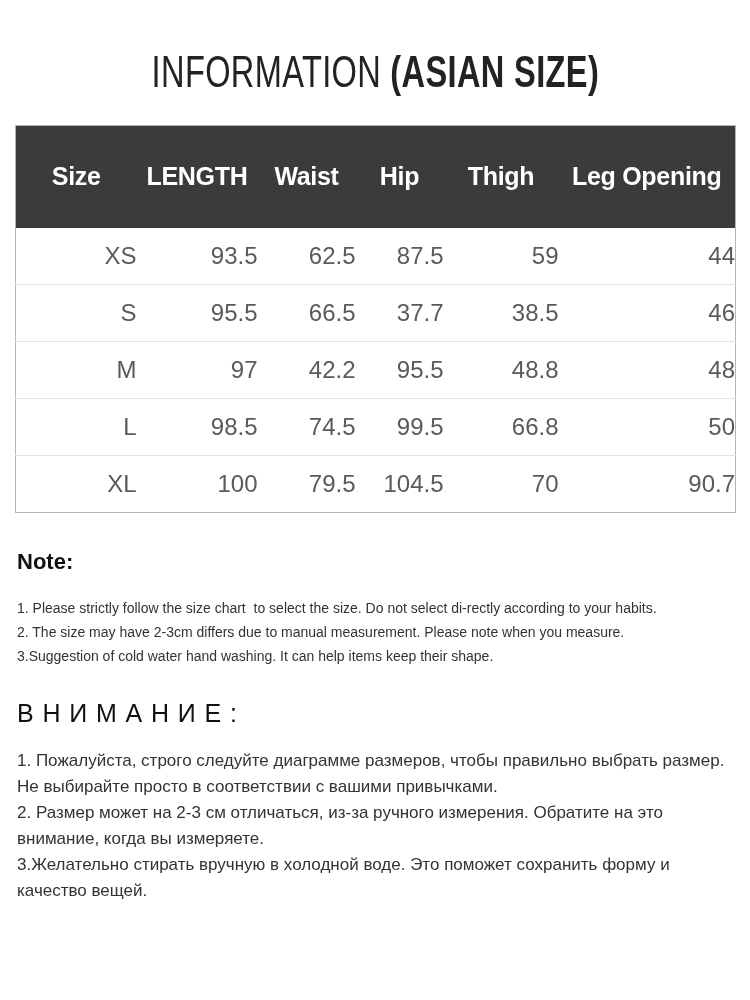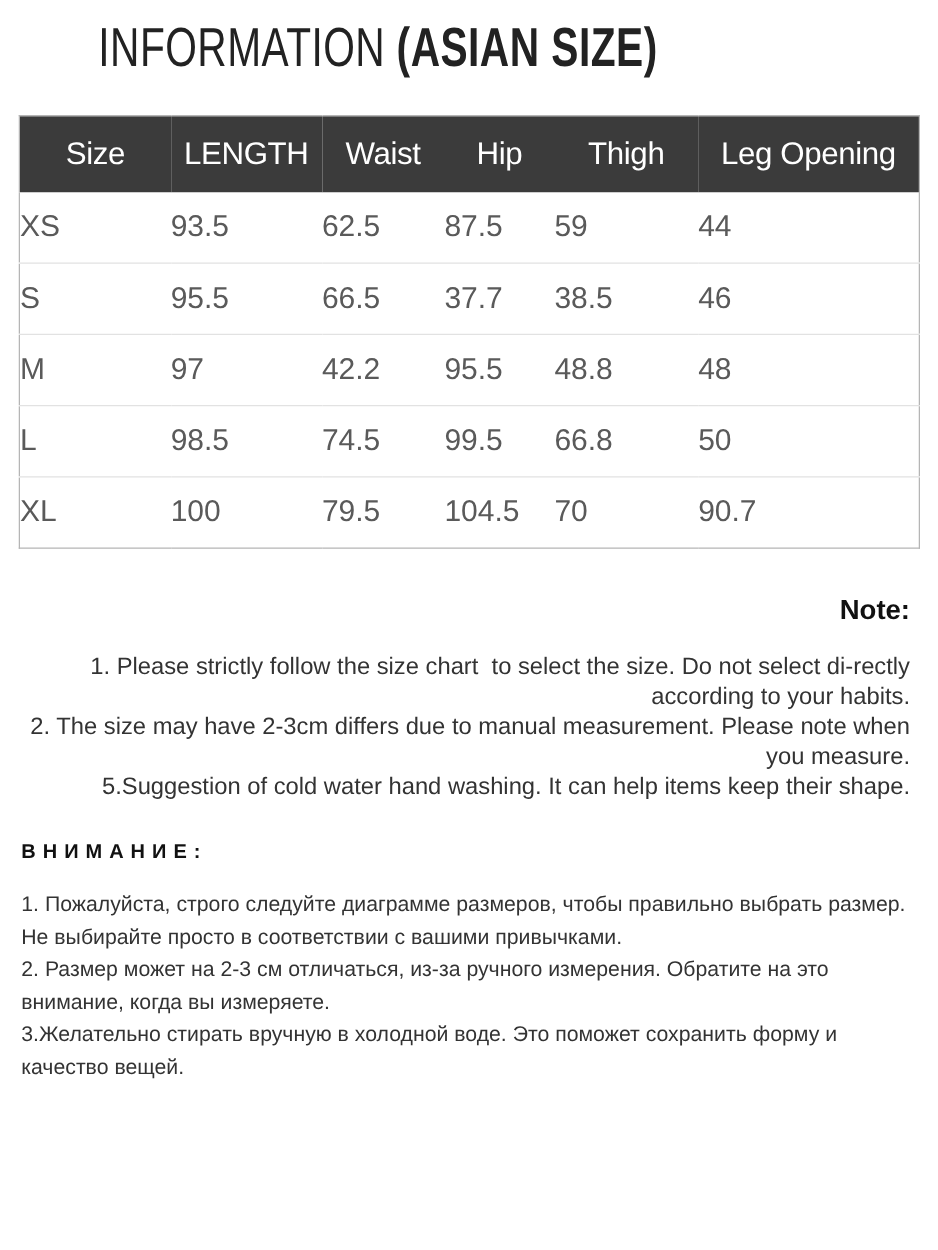--- a/index.html
+++ b/index.html
@@ -1,45 +1,45 @@
 <!DOCTYPE html>
 <html><head>
 <meta charset="utf-8">
 <style>
   * { margin:0; padding:0; box-sizing:border-box; }
   html,body { width:750px; background:#ffffff; font-family:"Liberation Sans", sans-serif; }
   body { height:1000px; overflow:hidden; color:#333; }
 
   
-  .title-wrap { padding-top:14px; }
+  .title-wrap { text-align:center; padding-top:47px; }
   .title { display:inline-block; white-space:nowrap; font-size:44px; color:#222;
            transform:scaleX(0.74); transform-origin:center; letter-spacing:0.5px; }
   .title .light { font-weight:400; margin-right:0.28em; }
   .title .bold  { font-weight:700; }
 
   
   table.size-table { width:720px; margin:28px 0 0 15px; border-collapse:collapse;
                      table-layout:fixed; border:1px solid #b5b5b5; }
   table.size-table th {
-    background:#3b3b3b; color:#ffffff; height:61px; font-size:25px; font-weight:400;
+    background:#3b3b3b; color:#ffffff; height:102px; font-size:25px; font-weight:700;
     letter-spacing:-0.3px; text-align:center; vertical-align:middle;
   }
   table.size-table td {
-    height:57px; font-size:24px; color:#5a5a5a; text-align:left; vertical-align:middle;
+    height:57px; font-size:24px; color:#5a5a5a; text-align:right; vertical-align:middle;
     background:#ffffff;
   }
   table.size-table tbody tr + tr td { border-top:1px solid #e2e2e2; }
 
   
-  .notes { margin:36px 22px 0 17px;text-align:right; }
+  .notes { margin:36px 22px 0 17px; }
   .note-heading { font-size:22px; font-weight:700; color:#111; margin-bottom:21px; }
-  .note-item { font-size:19px; line-height:24px; color:#333; white-space:pre-wrap; }
+  .note-item { font-size:14px; line-height:24px; color:#333; white-space:pre-wrap; }
 
   .attention { margin:31px 22px 0 17px; }
-  .attention-heading { font-size:16px; font-weight:700; color:#111;
+  .attention-heading { font-size:25px; font-weight:400; color:#111;
                        letter-spacing:0.35em; margin-bottom:20px; }
   .attention-item { font-size:17px; line-height:26px; color:#333; white-space:pre-wrap; }
 </style>
 </head>
 <body>
 
 <div class="title-wrap">
   <div class="title">
     <span class="light">INFORMATION</span><span class="bold">(ASIAN SIZE)</span>
   </div>
@@ -105,21 +105,21 @@
       <td>70</td>
       <td>90.7</td>
     </tr>
   </tbody>
 </table>
 
 <div class="notes">
   <div class="note-heading">Note:</div>
   <div class="note-item">1. Please strictly follow the size chart  to select the size. Do not select di-rectly according to your habits.</div>
   <div class="note-item">2. The size may have 2-3cm differs due to manual measurement. Please note when you measure.</div>
-  <div class="note-item">5.Suggestion of cold water hand washing. It can help items keep their shape.</div>
+  <div class="note-item">3.Suggestion of cold water hand washing. It can help items keep their shape.</div>
 </div>
 
 <div class="attention">
   <div class="attention-heading">ВНИМАНИЕ:</div>
   <div class="attention-item">1. Пожалуйста, строго следуйте диаграмме размеров, чтобы правильно выбрать размер. Не выбирайте просто в соответствии с вашими привычками.</div>
   <div class="attention-item">2. Размер может на 2-3 см отличаться, из-за ручного измерения. Обратите на это внимание, когда вы измеряете.</div>
   <div class="attention-item">3.Желательно стирать вручную в холодной воде. Это поможет сохранить форму и качество вещей.</div>
 </div>
 
 </body></html>

